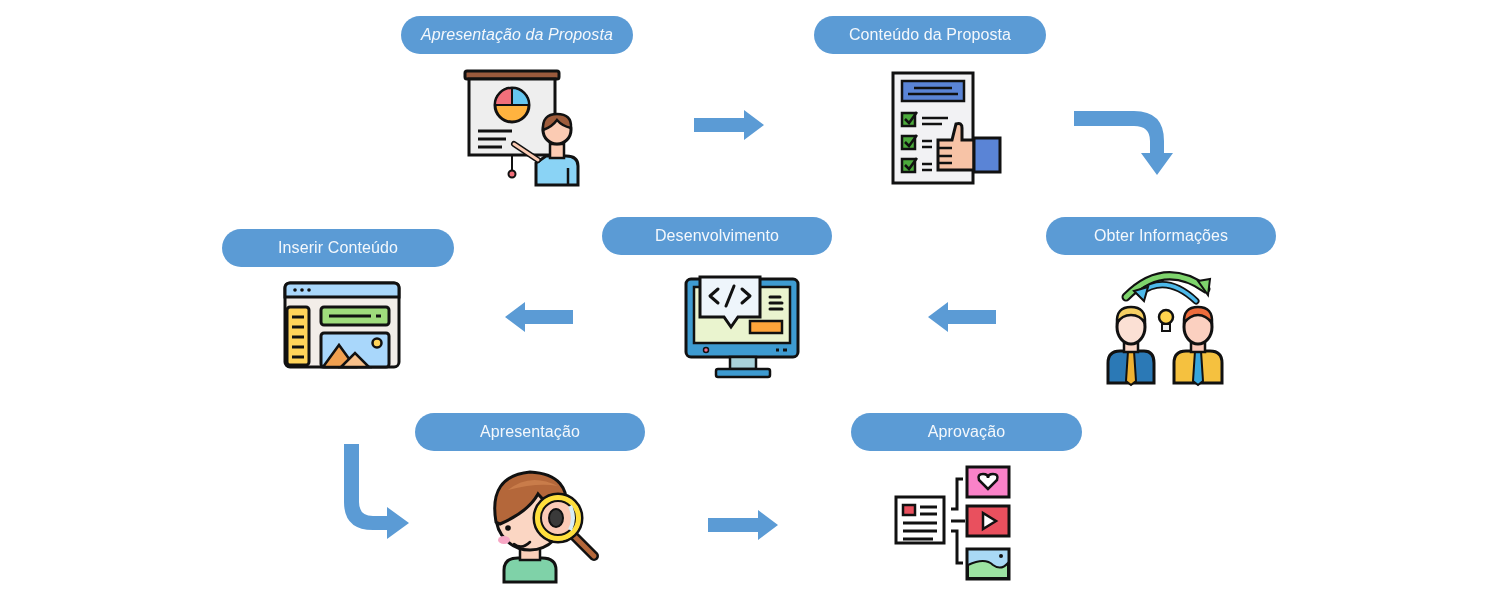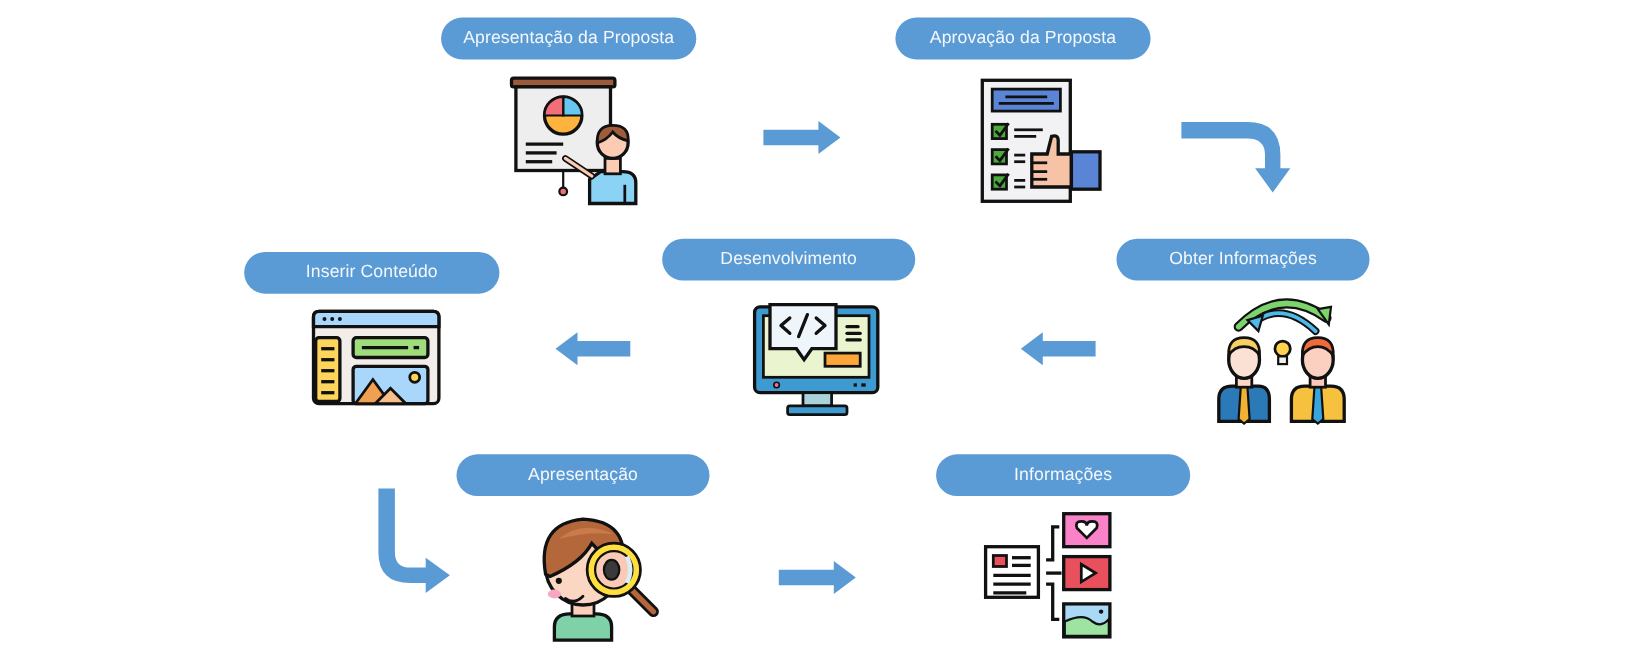--- a/index.html
+++ b/index.html
@@ -11,40 +11,40 @@
       display: flex; align-items: center; justify-content: center;
       font-size: 16px; letter-spacing: 0.1px; box-sizing: border-box;
     }
     .icon { position: absolute; }
     .arrow { position: absolute; }
     svg { display: block; overflow: visible; }
   </style>
 </head>
 <body>
 
-<div class="pill" style="left:401px; top:16px; width:232px;">
+<div class="pill" style="left:401px; top:16px; width:232px;font-style:italic;">
   <span>Apresentação da Proposta</span>
 </div>
 <div class="pill" style="left:814px; top:16px; width:232px;">
-  <span>Aprovação da Proposta</span>
-</div>
-<div class="pill" style="left:1015px; top:217px; width:230px;">
+  <span>Conteúdo da Proposta</span>
+</div>
+<div class="pill" style="left:1046px; top:217px; width:230px;">
   <span>Obter Informações</span>
 </div>
 <div class="pill" style="left:602px; top:217px; width:230px;">
   <span>Desenvolvimento</span>
 </div>
 <div class="pill" style="left:222px; top:229px; width:232px;">
   <span>Inserir Conteúdo</span>
 </div>
 <div class="pill" style="left:415px; top:413px; width:230px;">
   <span>Apresentação</span>
 </div>
 <div class="pill" style="left:851px; top:413px; width:231px;">
-  <span>Informações</span>
+  <span>Aprovação</span>
 </div>
 
 <div class="arrow" style="left:694px; top:110px;">
   <svg width="72" height="30" viewBox="0 0 72 30">
     <polygon points="0,8 50,8 50,0 70,15 50,30 50,22 0,22" fill="#5B9BD5"></polygon>
   </svg>
 </div>
 
 <div class="arrow" style="left:1074px; top:108px;">
   <svg width="102" height="70" viewBox="0 0 102 70">

